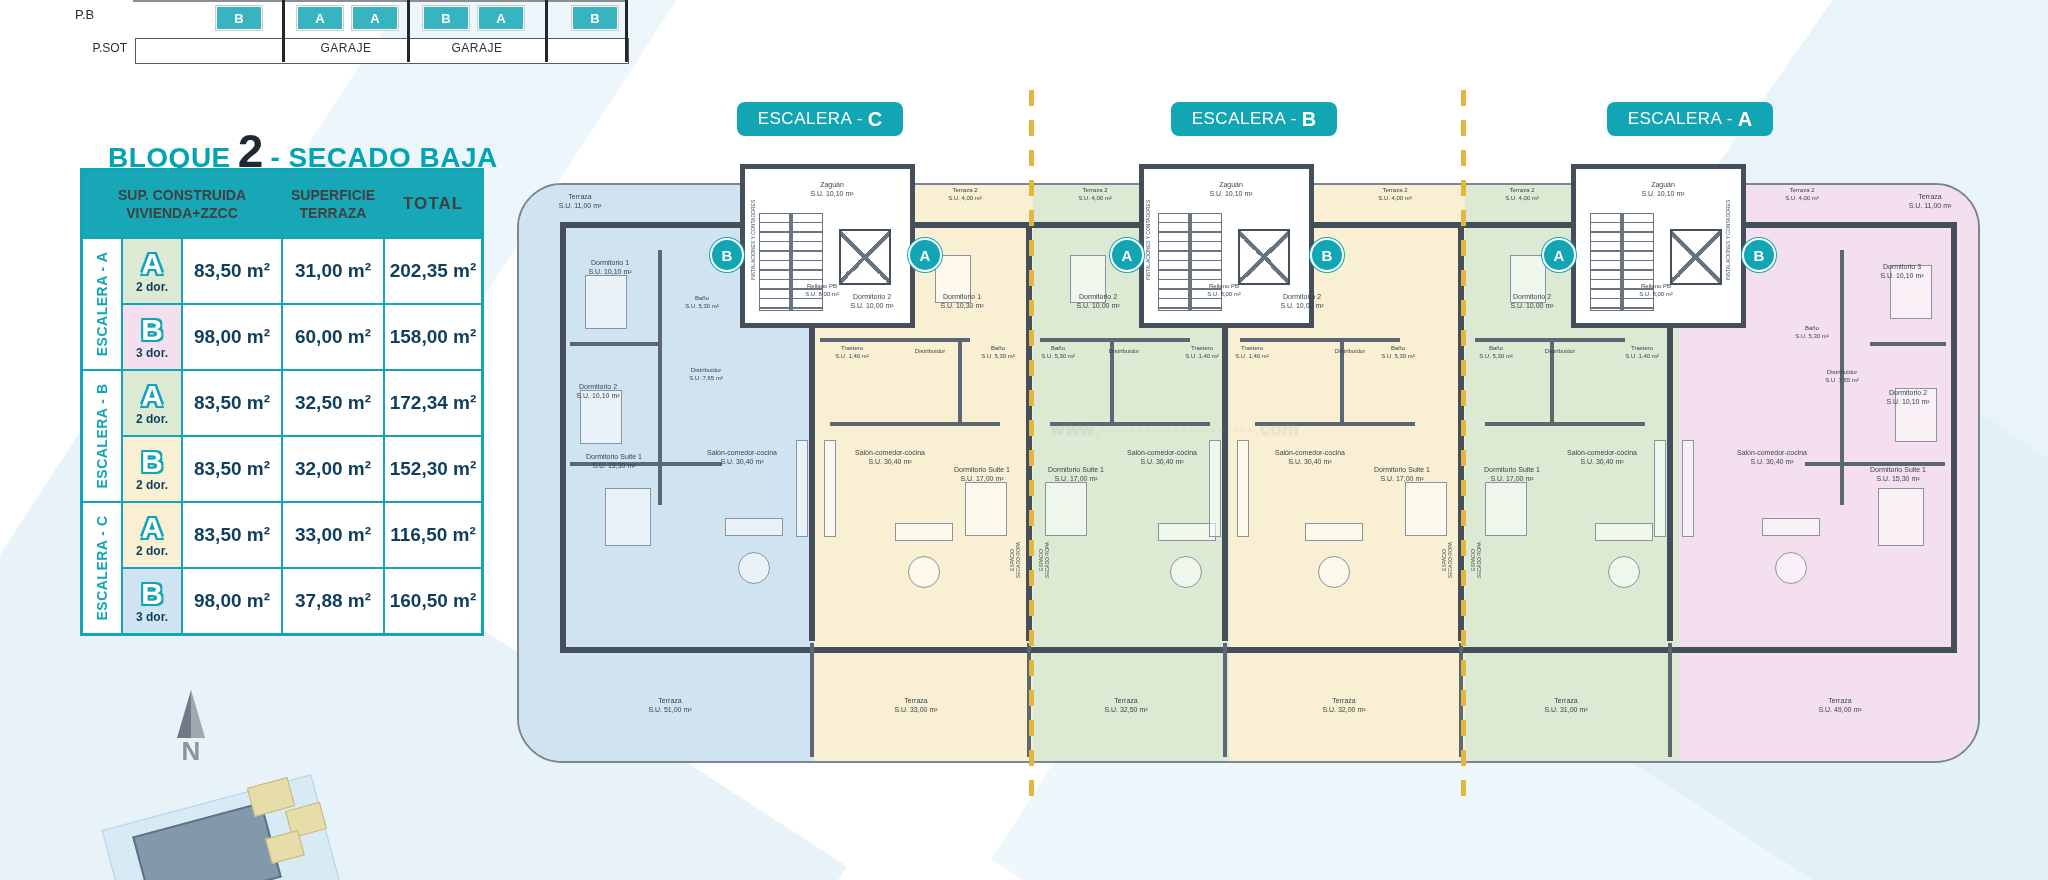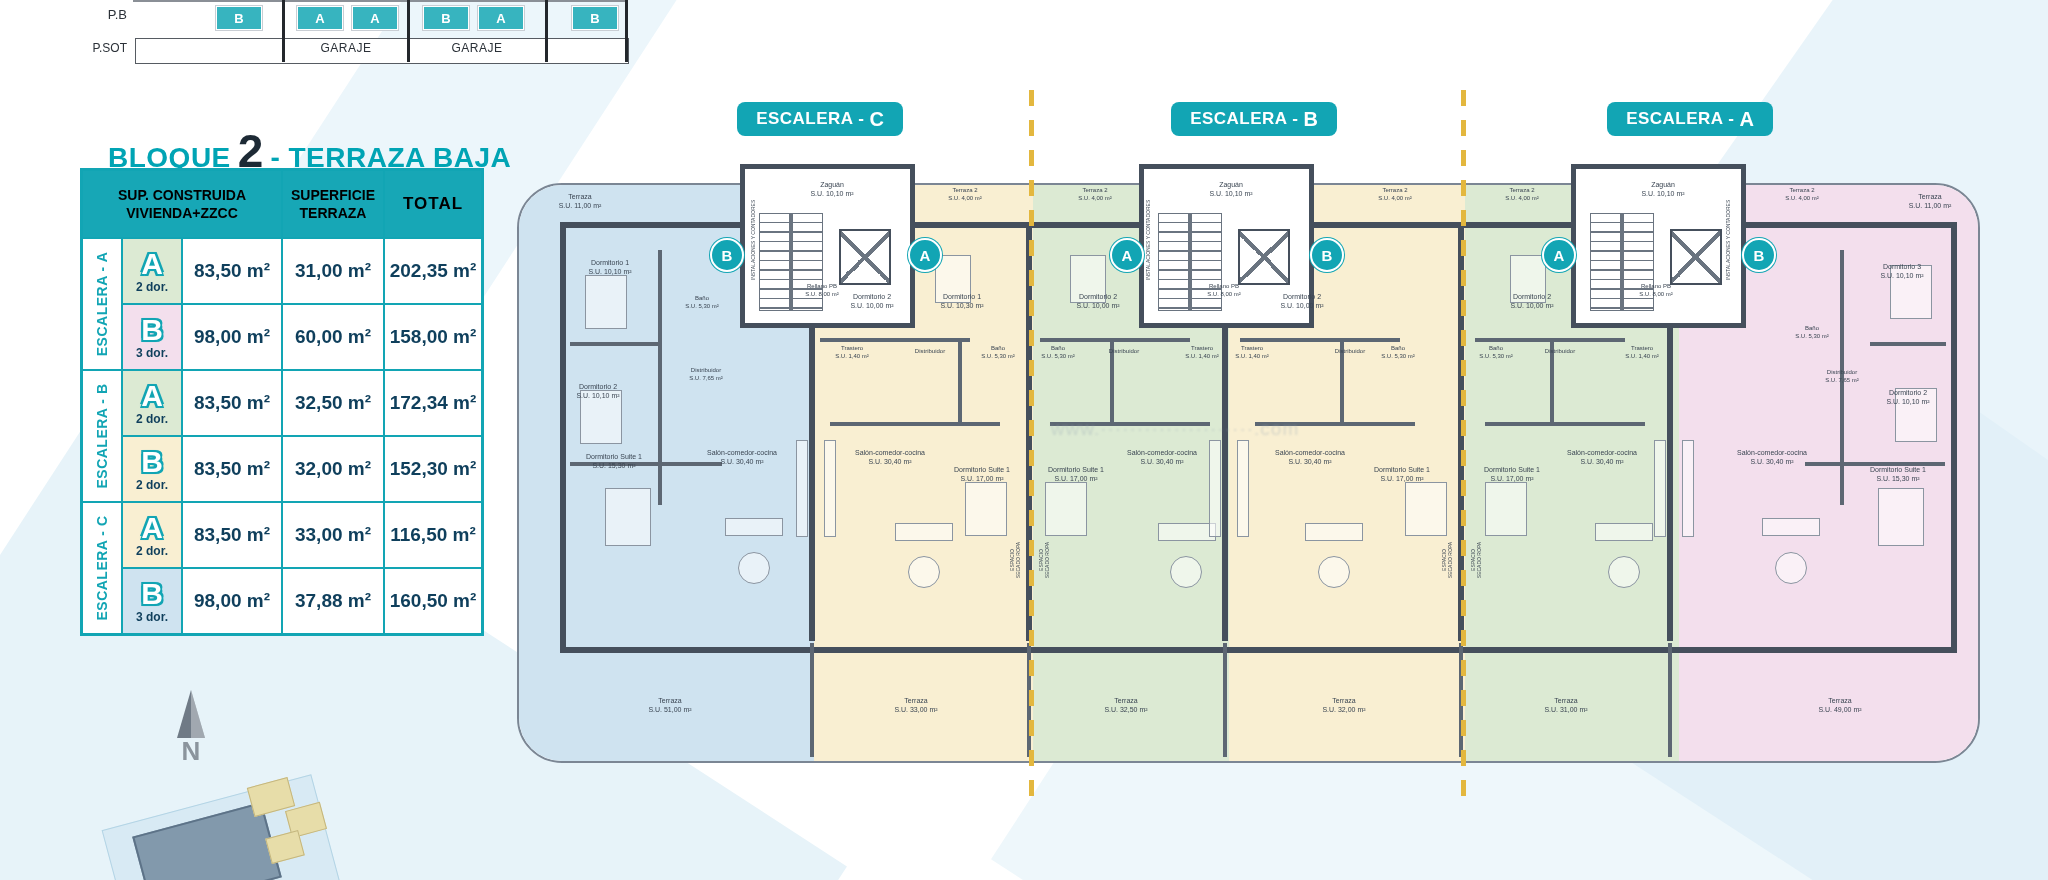--- a/index.html
+++ b/index.html
@@ -9,42 +9,42 @@
   #s1{left:1740px;top:-150px;width:620px;height:760px;transform:rotate(35deg);background:#e9f4fa;}
   #s2{left:1560px;top:430px;width:720px;height:540px;transform:rotate(35deg);background:#e2f0f8;}
   #s3{left:340px;top:-260px;width:230px;height:780px;transform:rotate(33deg);background:#ecf6fb;}
   #s4{left:-120px;top:580px;width:880px;height:580px;transform:rotate(33deg);background:#e7f3f9;}
   #s5{left:1050px;top:660px;width:720px;height:430px;transform:rotate(33deg);background:#eef7fb;}
 
   
   #schematic{position:absolute;left:75px;top:0;width:480px;height:66px;z-index:3;}
   #schematic .hair{position:absolute;left:58px;top:0;width:494px;height:2px;background:#8a8f96;}
   .sch-label{position:absolute;font-size:13px;color:#2b3138;}
-  #pb-label{left:0;top:7px;width:52px;text-align:right;}
+  #pb-label{left:0;top:7px;width:52px;}
   #psot-label{left:0;top:41px;width:52px;text-align:right;font-size:12px;}
   .pb-cell{position:absolute;top:6px;width:44px;height:22px;background:#37b4bf;color:#fff;
            font-weight:bold;font-size:13px;display:flex;align-items:center;justify-content:center;
            border:1px solid #ffffff;box-shadow:0 0 0 1px #c9ced4;}
   .psot-row{position:absolute;left:60px;top:38px;width:492px;height:24px;border:1.5px solid #565b62;background:#fff;}
   .sch-div{position:absolute;top:0;width:2.5px;height:62px;background:#23272c;}
   .garaje{position:absolute;top:41px;font-size:12px;color:#2b3138;letter-spacing:.5px;text-align:center;}
 
   
   #title{position:absolute;left:108px;top:128px;display:flex;align-items:baseline;gap:7px;z-index:3;}
   #title .w{font-size:28px;font-weight:800;color:#00a4b4;letter-spacing:.5px;}
   #title .n{font-size:46px;font-weight:800;color:#1d2a35;line-height:1;}
   #title .sfx{font-size:28px;font-weight:800;color:#00a4b4;letter-spacing:.5px;}
 
   
   #areas-table{position:absolute;left:80px;top:168px;z-index:3;display:grid;
     grid-template-columns:38px 58px 98px 100px 96px;
     grid-template-rows:66px repeat(6,64px);
     gap:2px;background:#12a5b4;border:3px solid #12a5b4;}
   #areas-table>div{display:flex;flex-direction:column;align-items:center;justify-content:center;background:#fff;}
-  .th{background:#17a7b6 !important;color:#000000;font-weight:bold;font-size:14px;line-height:1.3;text-align:center;}
+  .th{background:#17a7b6 !important;color:#404040;font-weight:bold;font-size:14px;line-height:1.3;text-align:center;}
   .th.total{font-size:17px;letter-spacing:1px;}
   #th1{grid-column:1/4;grid-row:1;}
   #th2{grid-column:4;grid-row:1;}
   #th3{grid-column:5;grid-row:1;}
   .esc-cell{grid-column:1;}
   .esc-cell span{transform:rotate(-90deg);white-space:nowrap;font-size:14px;font-weight:bold;color:#12a5b4;letter-spacing:.5px;}
   .badge-cell{grid-column:2;}
   .badge-cell .ltr{font-size:30px;font-weight:800;color:#ffffff;line-height:1;
      text-shadow:-2px -2px 0 #12a5b4,2px -2px 0 #12a5b4,-2px 2px 0 #12a5b4,2px 2px 0 #12a5b4,0 0 3px #12a5b4;}
   .badge-cell .dor{font-size:12px;font-weight:bold;color:#0f3f5c;margin-top:1px;}
@@ -90,21 +90,21 @@
        linear-gradient(45deg,transparent 47%,#6a7480 47% 53%,transparent 53%),
        linear-gradient(-45deg,transparent 47%,#6a7480 47% 53%,transparent 53%),#fff;}
   .unit-badge{position:absolute;width:30px;height:30px;border-radius:50%;background:#12a5b4;border:2px solid #fff;
      box-shadow:0 0 0 1px #12a5b4;color:#fff;font-weight:800;font-size:15px;
      display:flex;align-items:center;justify-content:center;z-index:9;}
   .dash{position:absolute;top:0;width:5px;height:714px;z-index:10;
      background:repeating-linear-gradient(180deg,#e3b73e 0 16px,transparent 16px 30px);}
   #dash1{left:519px;} #dash2{left:951px;}
   .esc-pill{position:absolute;top:12px;width:166px;height:34px;background:#12a5b4;border-radius:8px;
      color:#fff;display:flex;align-items:center;justify-content:center;gap:5px;z-index:11;}
-  .esc-pill .pfx{font-weight:bold;font-size:17px;letter-spacing:.5px;}
+  .esc-pill .pfx{font-weight:normal;font-size:17px;letter-spacing:.5px;}
   .esc-pill .blt{font-weight:800;font-size:20px;}
   #pill-c{left:227px;} #pill-b{left:661px;} #pill-a{left:1097px;}
   #watermark{position:absolute;left:500px;top:328px;width:330px;text-align:center;font-size:19px;
      color:#9aa9b5;opacity:.35;filter:blur(1.2px);letter-spacing:1px;z-index:8;}
 </style>
 </head>
 <body>
 
 <div class="stripe" id="s1"></div>
 <div class="stripe" id="s2"></div>
@@ -127,21 +127,21 @@
   <div class="sch-div" style="left:332px"></div>
   <div class="sch-div" style="left:470px"></div>
   <div class="sch-div" style="left:550px"></div>
   <div class="garaje" style="left:212px;width:118px">GARAJE</div>
   <div class="garaje" style="left:336px;width:132px">GARAJE</div>
 </div>
 
 <div id="title">
   <span class="w">BLOQUE</span>
   <span class="n">2</span>
-  <span class="sfx">- TERRAZA BAJA</span>
+  <span class="sfx">- SECADO BAJA</span>
 </div>
 
 <div id="areas-table">
   <div class="th" id="th1">
     <span>SUP. CONSTRUIDA</span>
     <span>VIVIENDA+ZZCC</span>
   </div>
   <div class="th" id="th2">
     <span>SUPERFICIE</span>
     <span>TERRAZA</span>

